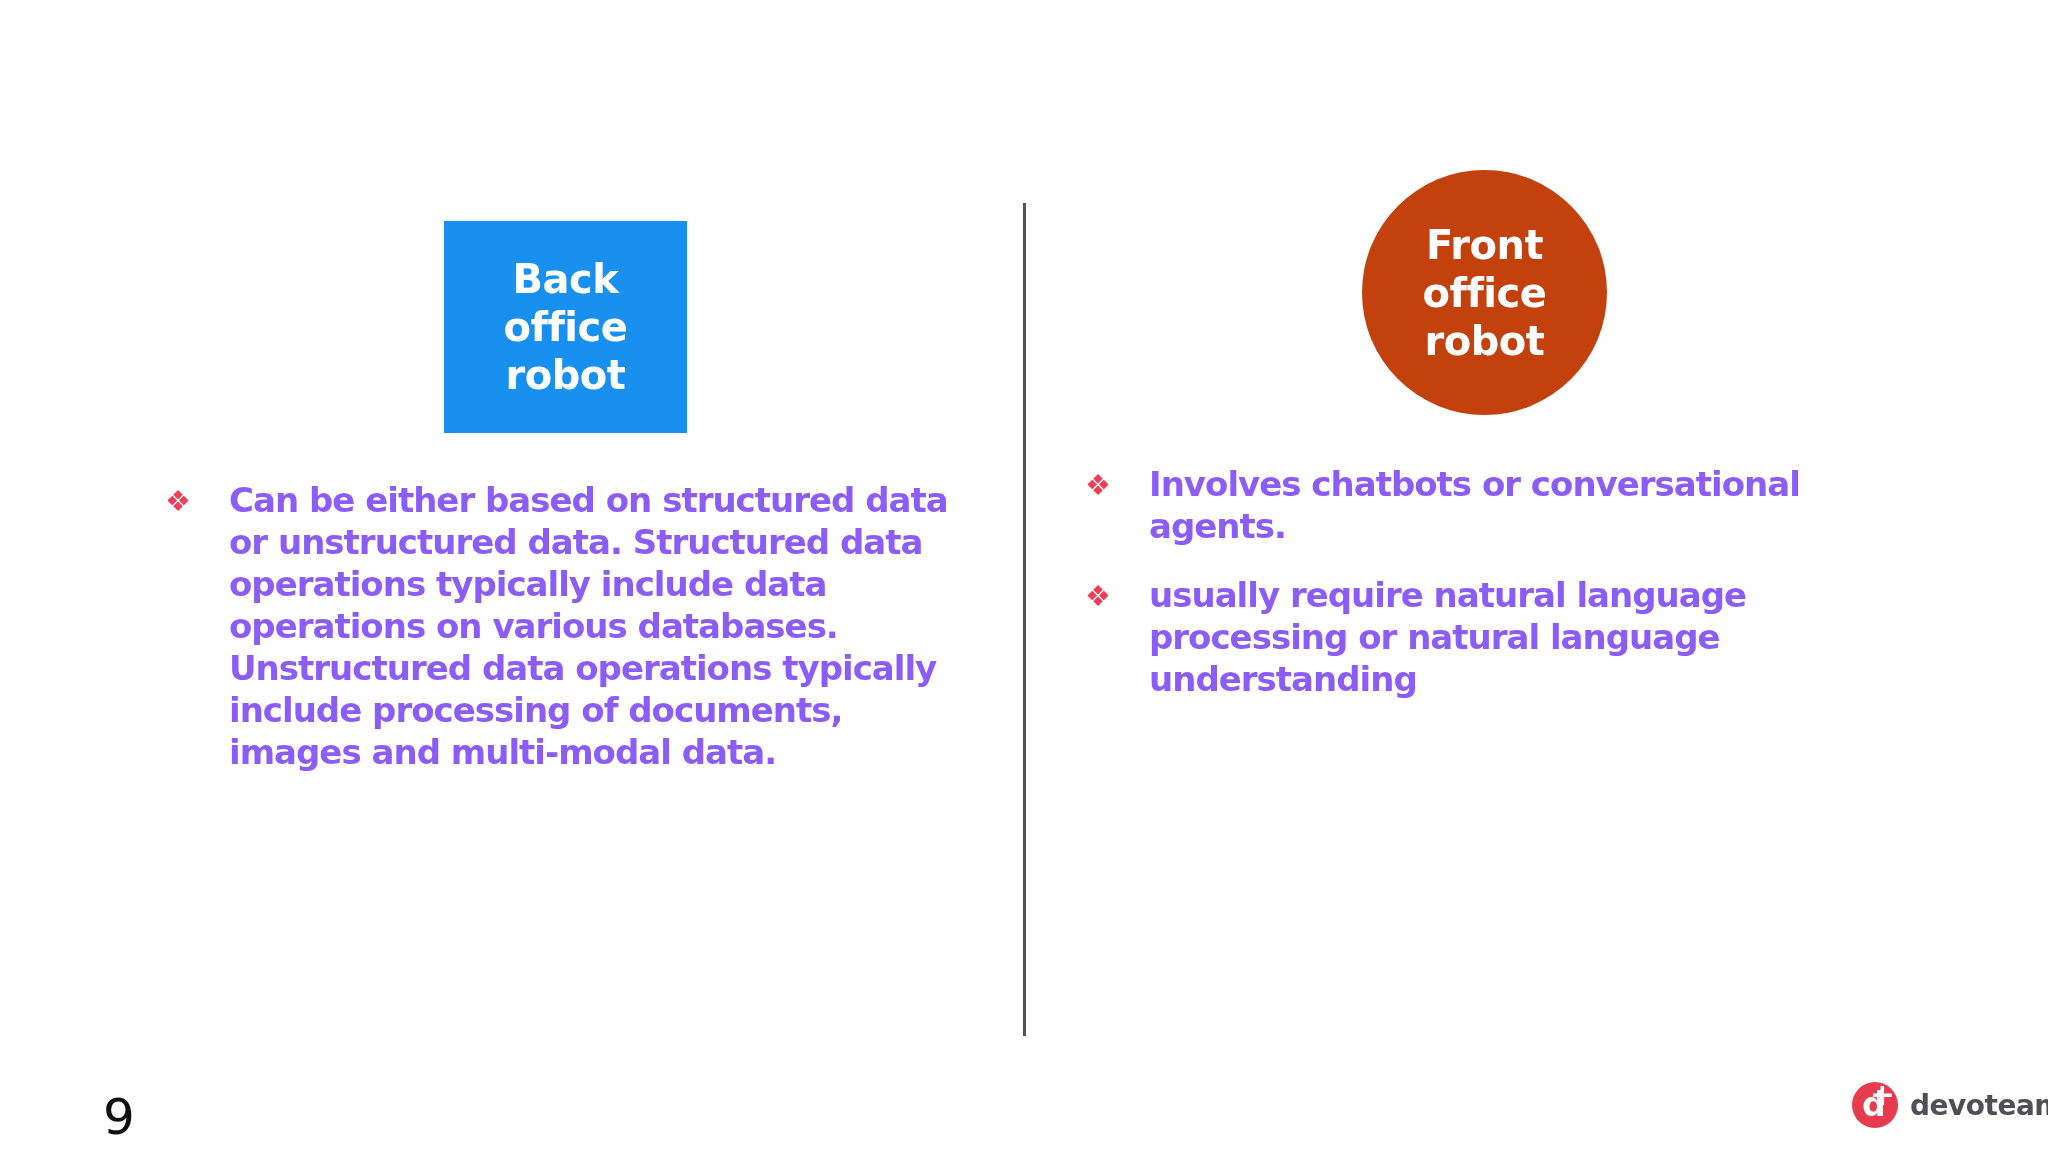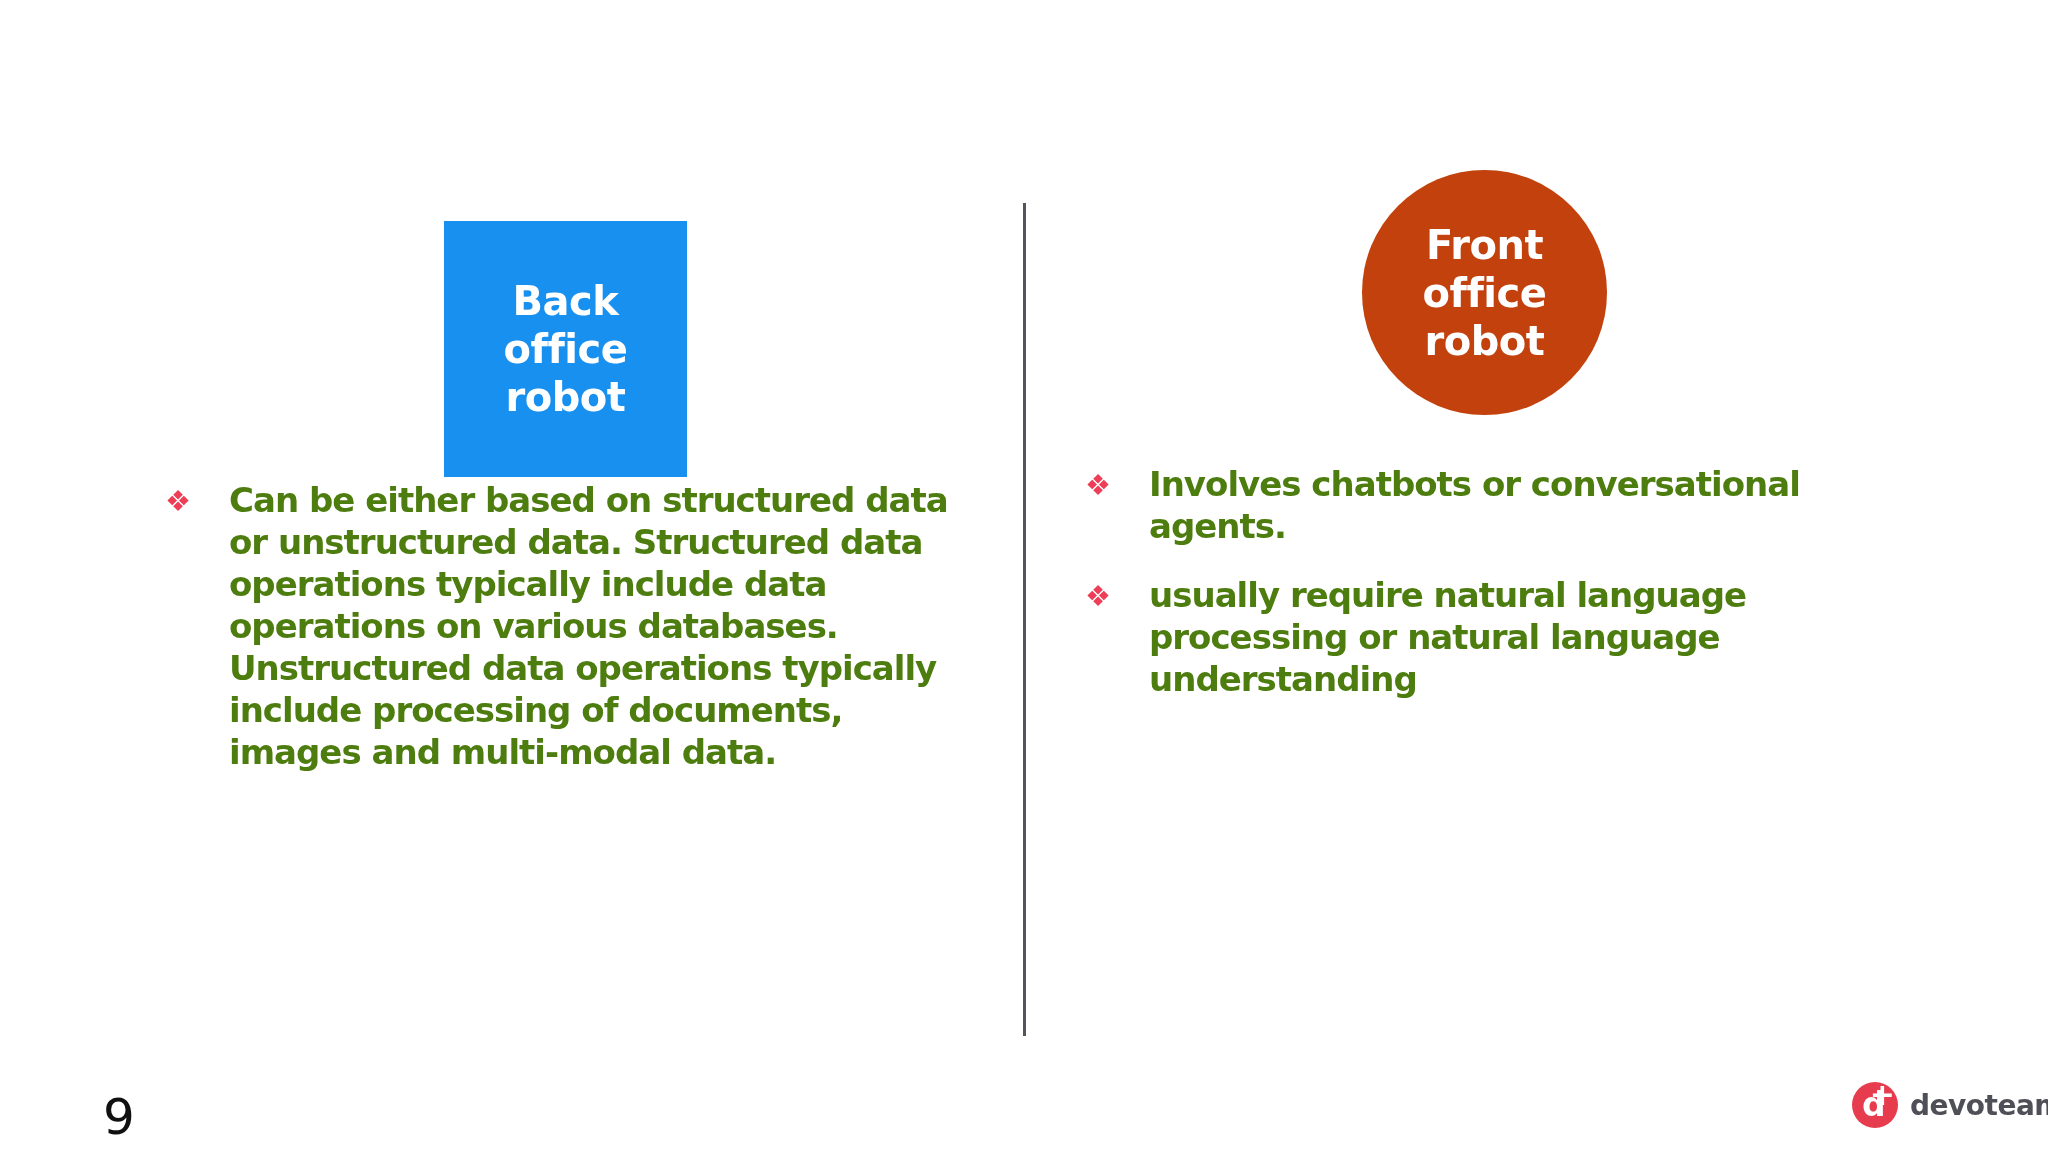--- a/index.html
+++ b/index.html
@@ -15,39 +15,39 @@
     font-size: 46px; font-weight: bold; letter-spacing: -1px;
     color: #ef4156; white-space: nowrap;
   }
 
   .shape {
     position: absolute; display: flex; align-items: center; justify-content: center;
     text-align: center; color: #ffffff; font-weight: bold;
     font-size: 40px; line-height: 48px; letter-spacing: -0.5px;
     white-space: pre-line;
   }
-  .shape-square { left: 444px; top: 221px; width: 243px; height: 256px; background: #1890f0; }
+  .shape-square { left: 444px; top: 221px; width: 243px; height: 212px; background: #1890f0; }
   .shape-circle { left: 1362px; top: 170px; width: 245px; height: 245px; background: #c2410c; border-radius: 50%; }
 
   .divider {
     position: absolute; left: 1023px; top: 203px; width: 3px; height: 833px;
     background: #55545c;
   }
 
   .bullet-list { position: absolute; display: flex; flex-direction: column; gap: 27px; }
   .bullet-list-left  { left: 165px; top: 479px; width: 850px; }
   .bullet-list-right { left: 1085px; top: 463px; width: 830px; }
 
   .bullet-item { display: flex; align-items: flex-start; }
   .bullet-marker {
     flex: 0 0 64px; color: #ee3e57; font-size: 29px; line-height: 42px;
     padding-top: 1px;
   }
   .bullet-text {
-    flex: 1 1 auto; color: #4d7c0f; font-weight: bold;
+    flex: 1 1 auto; color: #8b5cf6; font-weight: bold;
     font-size: 34px; line-height: 42px; letter-spacing: -1px;
     white-space: pre-line;
   }
 
   .page-number {
     position: absolute; left: 103px; top: 1088px;
     font-size: 50px; color: #101010;
   }
 
   .logo { position: absolute; left: 1852px; top: 1082px; display: flex; align-items: center; gap: 12px; }

